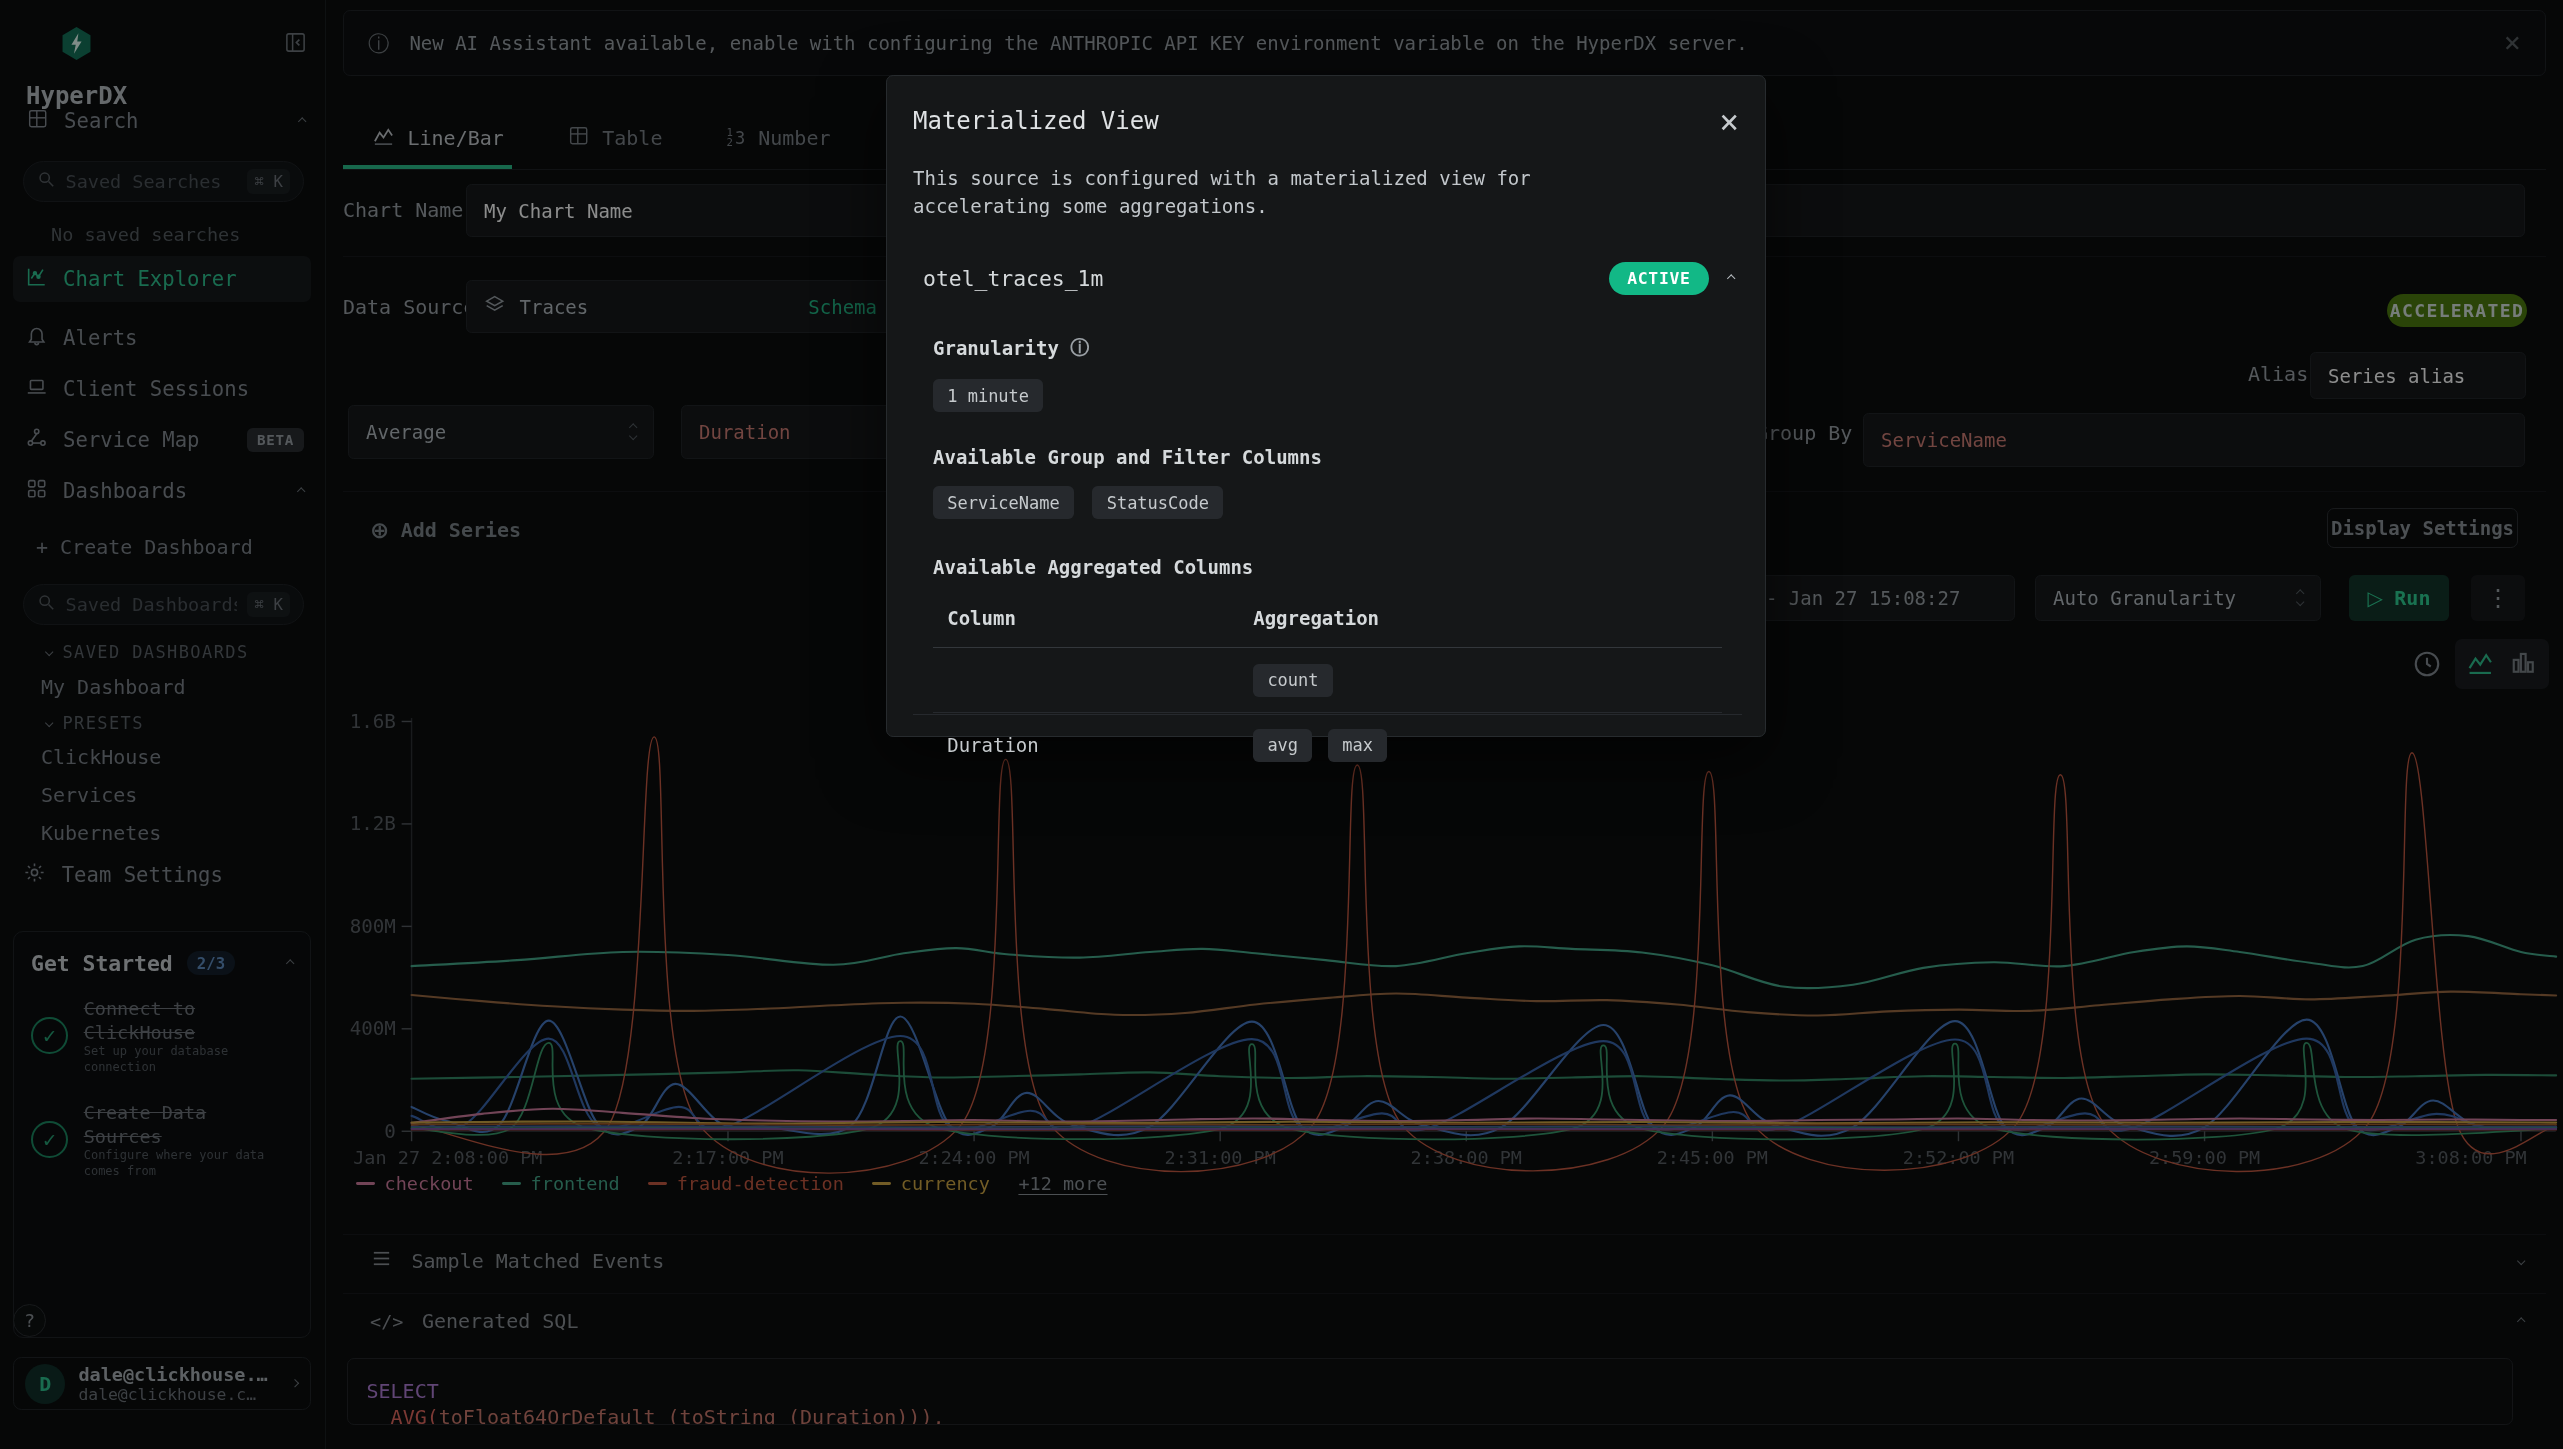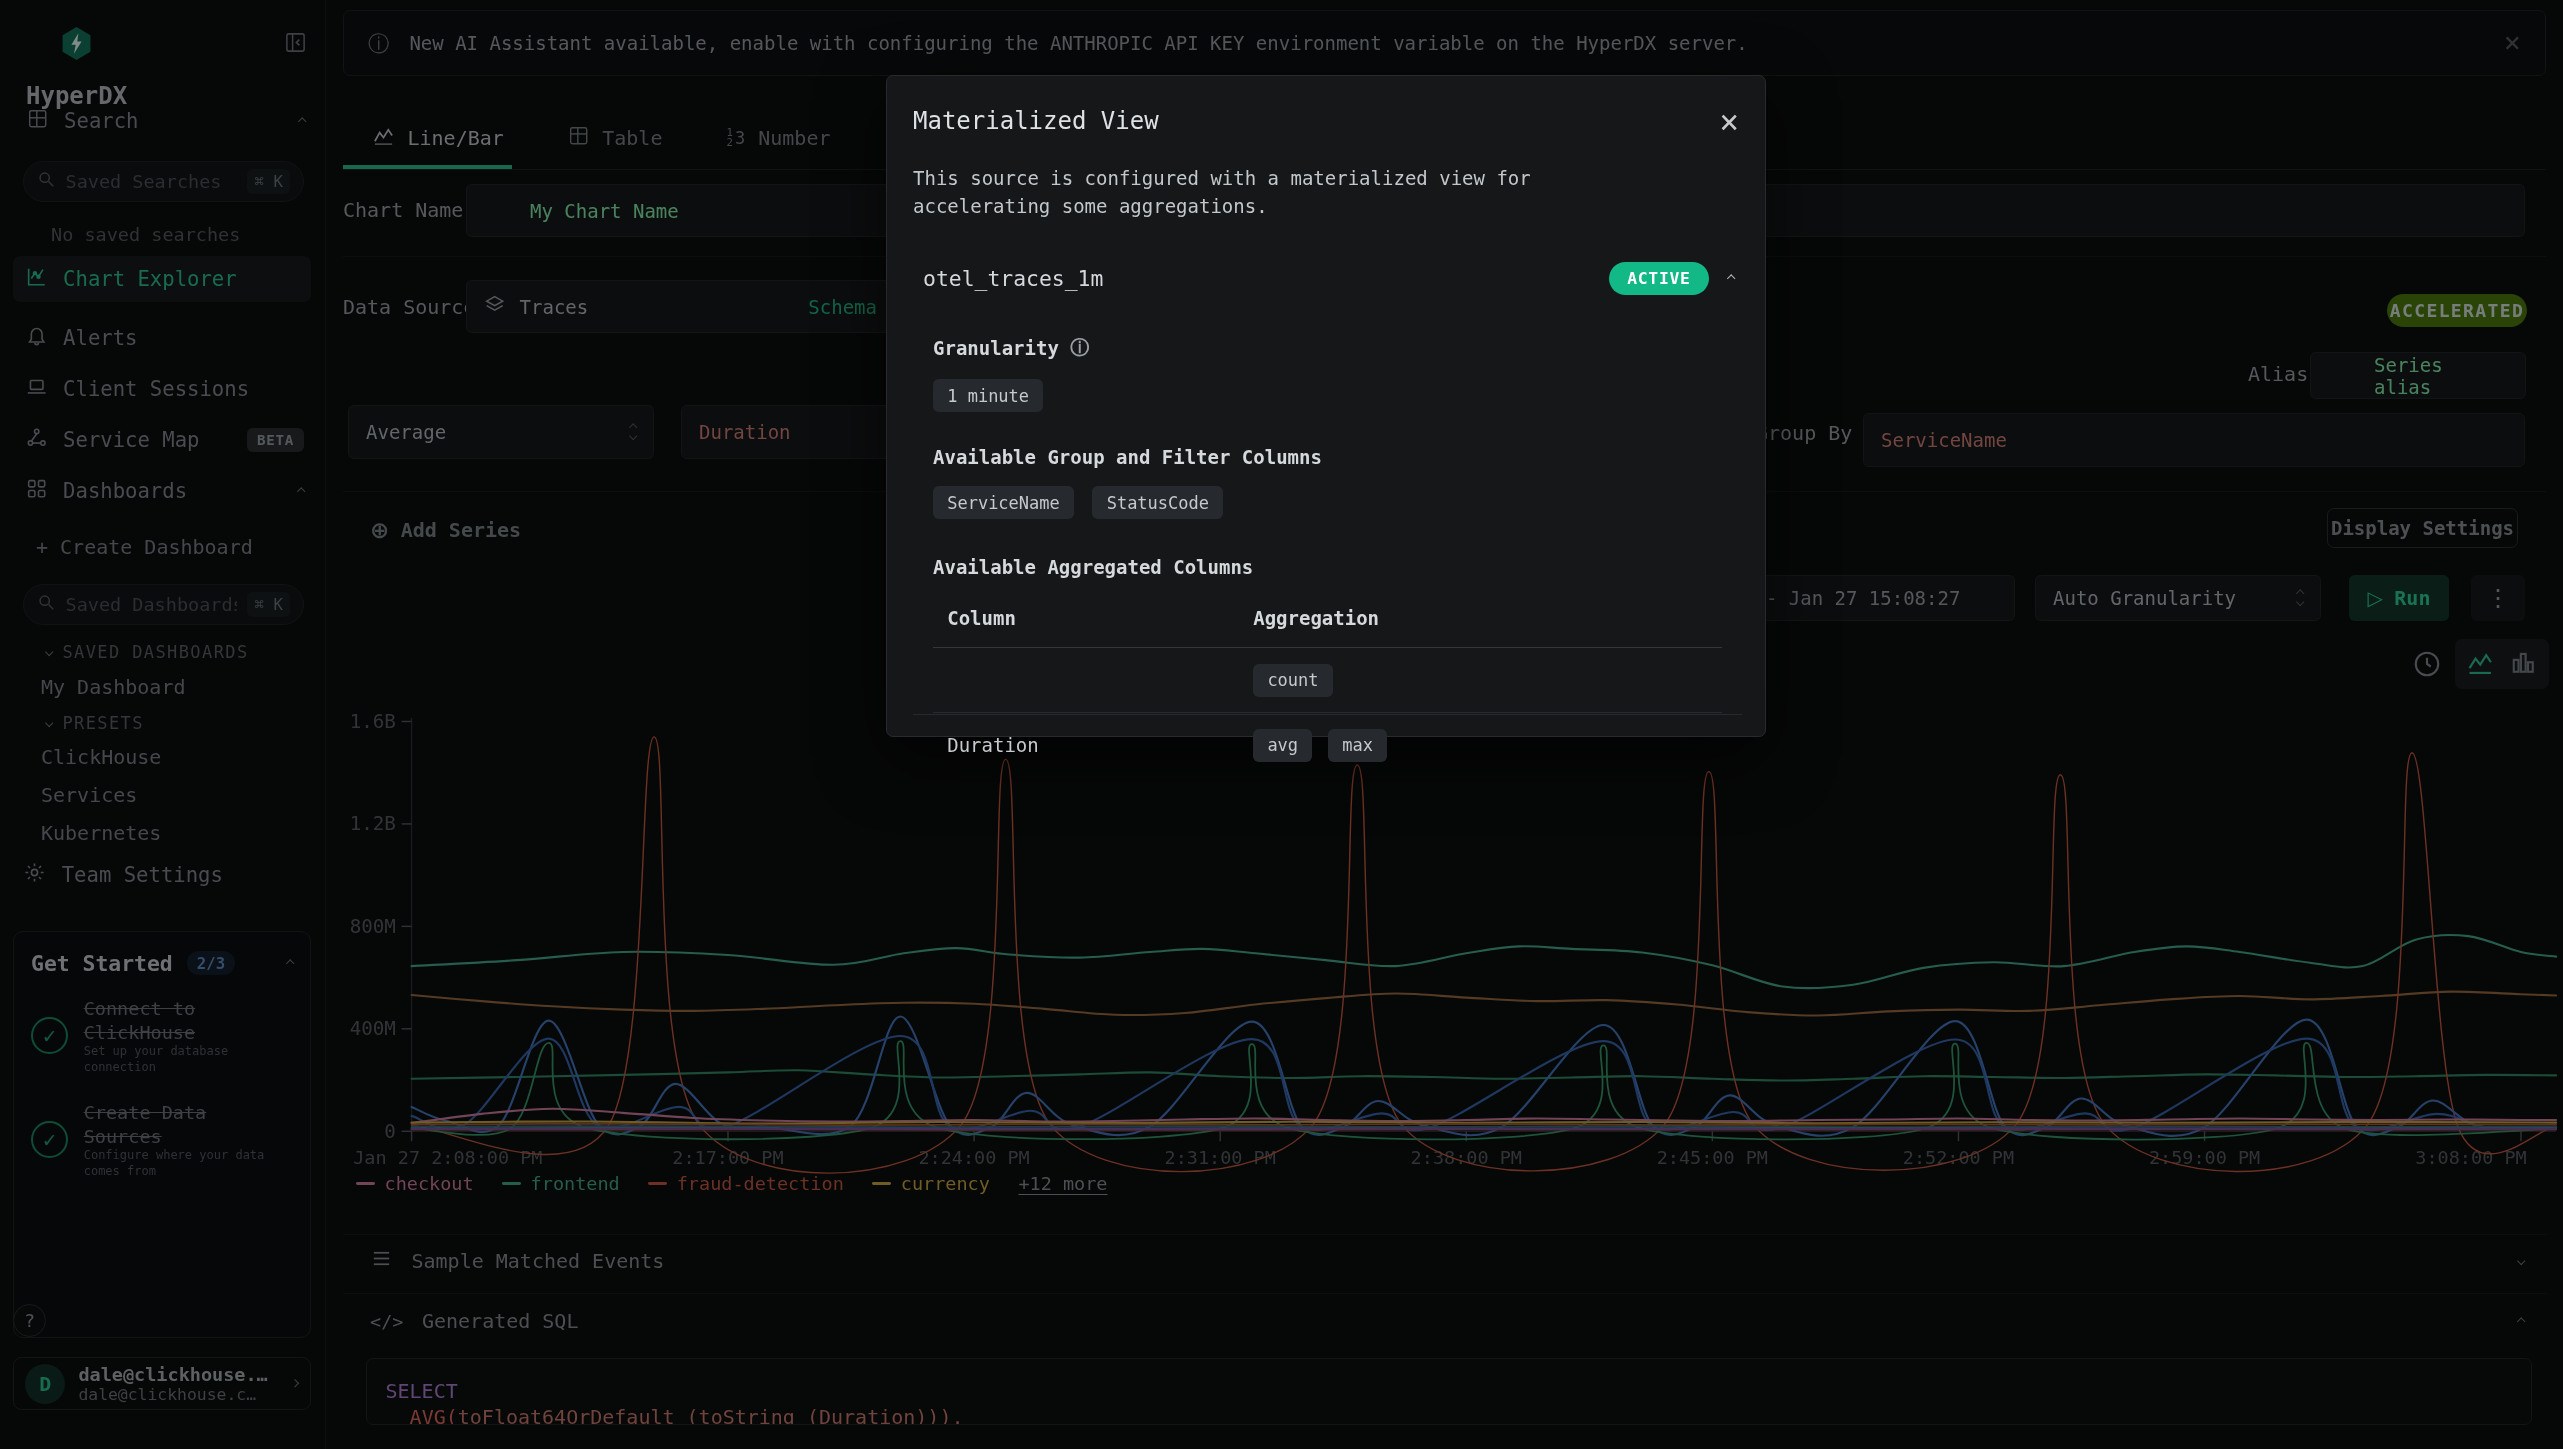--- a/index.html
+++ b/index.html
@@ -36,21 +36,21 @@
   .info-glyph{color:#6f767b;font-size:21.4px;font-family:"DejaVu Sans",sans-serif;}
   .x-glyph{color:#575d62;font-size:28.5px;line-height:1;cursor:pointer;}
   
   #tabbar{left:343px;top:107px;width:2203px;height:63px;border-bottom:0.7px solid #1e2225;display:flex;align-items:center;gap:64px;}
   .tab{display:flex;align-items:center;gap:13px;font-size:20px;color:#7b8288;cursor:pointer;}
   .tab.active{color:#c3c8cc;}
   #tab-underline{left:343px;top:165px;width:169px;height:3.6px;background:#2bbd8a;}
   
   .form-label{font-size:20px;color:#9aa1a7;white-space:nowrap;}
   .input-box{background:#16191b;border:0.7px solid #212528;border-radius:5.7px;display:flex;align-items:center;padding:0 17px;color:#b3bac0;font-size:19px;}
-  .input-box .placeholder{color:#86efac;margin-left:46px;}
+  .input-box .placeholder{color:#ffffff;}
   .red-val{color:#d07e76;}
   .select-chevs{margin-left:auto;display:flex;flex-direction:column;gap:2.8px;align-items:center;}
   .divider{background:#17191c;height:0.7px;}
   .badge-accel{background:#4d7c0f;color:#d8e4de;font-weight:bold;font-size:18px;letter-spacing:1.4px;border-radius:17px;display:flex;align-items:center;justify-content:center;}
   .btn-outline{border:0.7px solid #2c3034;border-radius:7.1px;color:#8b9298;font-weight:bold;font-size:19px;display:flex;align-items:center;justify-content:center;cursor:pointer;}
   #run-btn{background:#13352a;border-radius:5.7px;color:#2fd094;font-weight:bold;font-size:20px;display:flex;align-items:center;justify-content:center;gap:11.4px;cursor:pointer;}
   #kebab-btn{background:#17191b;border-radius:5.7px;color:#9aa1a7;font-size:24px;display:flex;align-items:center;justify-content:center;cursor:pointer;}
   .link-green{color:#23b886;font-size:19px;cursor:pointer;}
   #add-series{display:flex;align-items:center;gap:11.4px;color:#7d858b;font-weight:bold;font-size:20px;cursor:pointer;}
   .plus-circ{font-size:23px;color:#7d858b;font-family:"DejaVu Sans",sans-serif;}
@@ -452,21 +452,21 @@
   </div>
 
   <div class="abs divider" style="left:343px;top:1293px;width:2203px;"></div>
 
   <div class="abs panel-row" style="left:370px;top:1309px;width:2164px;">
     <span style="font-size:18.5px;color:#8b9196;">&lt;/&gt;</span>
     <span>Generated SQL</span>
     <span class="chev up sm" style="margin-left:auto;margin-right:10px;"></span>
   </div>
 
-  <div id="sql-box" class="abs" style="left:366px;top:1358px;width:2166px;height:67px;">
+  <div id="sql-box" class="abs" style="left:347px;top:1358px;width:2166px;height:67px;">
       <div class="sql-line"><span class="tok-kw">SELECT</span></div>
       <div class="sql-line"><span class="tok-pl">  </span><span class="tok-fn">AVG(</span><span class="tok-fn2">toFloat64OrDefault (toString (Duration)))</span><span class="tok-fn2">,</span></div>
       <div class="sql-line"><span class="tok-pl">  </span><span class="tok-fn2">ServiceName,</span></div>
     </div>
 
   <div id="overlay" class="abs"></div>
 
   <div id="modal" class="abs">
     <div style="display:flex;align-items:center;padding:28.5px 26px 0 26px;">
       <span class="title">Materialized View</span>

